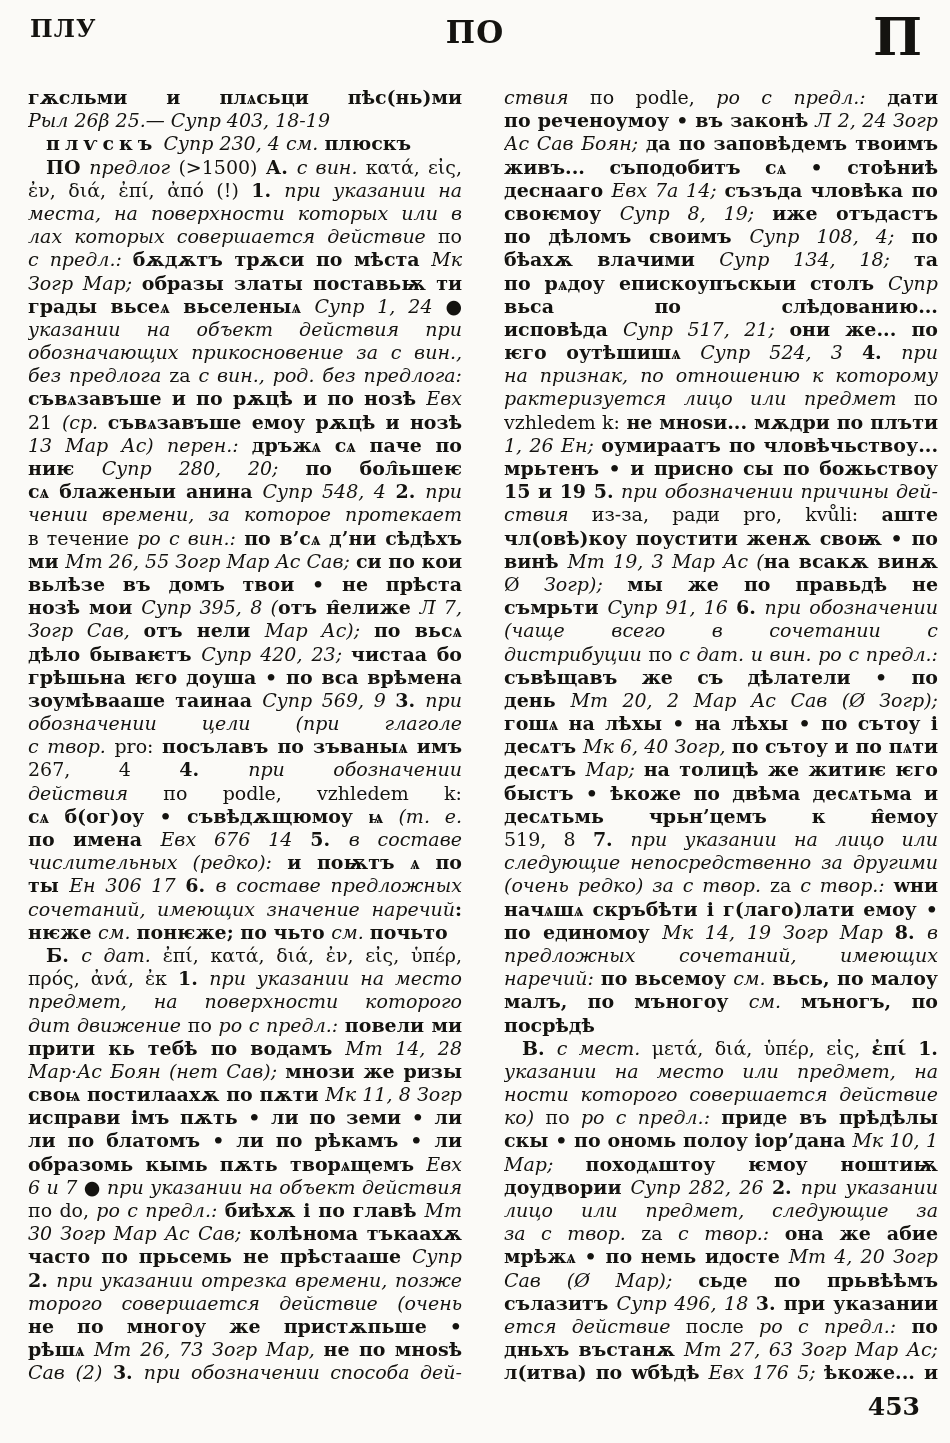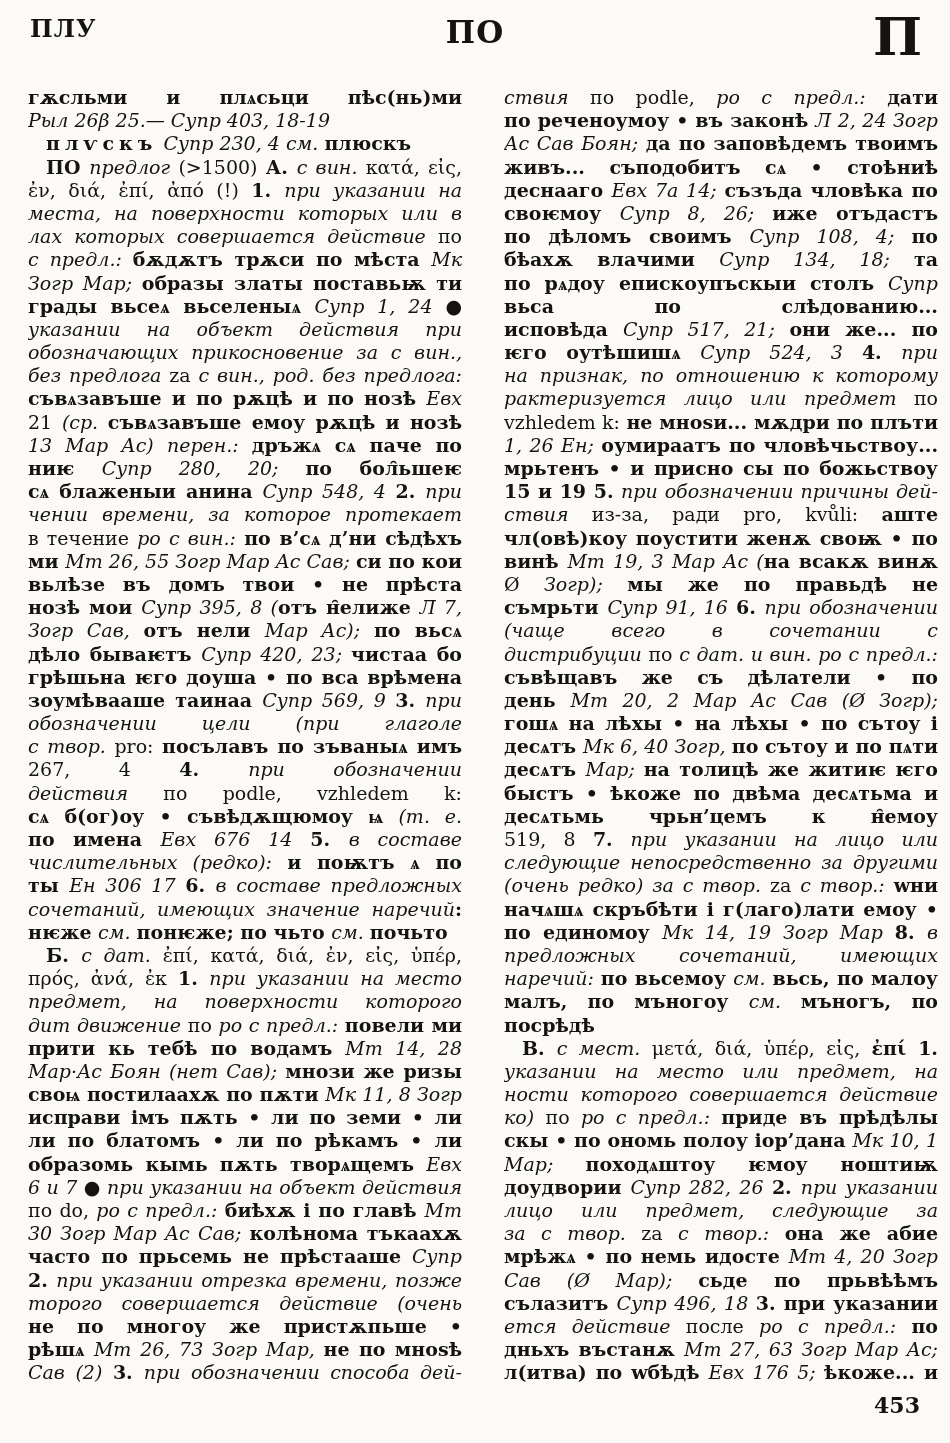--- a/index.html
+++ b/index.html
@@ -43,21 +43,21 @@
   
   .i{font-style:italic;}
   .b{font-weight:bold;font-style:normal;}
   .r{font-style:normal;}
   .bd{font-weight:bold;font-style:normal;}
   .bi{font-weight:bold;}
   .hw{font-weight:bold;letter-spacing:5px;margin-top:28px;}
   
   .page-number{
     position:absolute;right:30px;top:1392px;
-    font-weight:bold;font-size:22px;
+    font-weight:bold;font-size:25px;
   }
 </style>
 </head>
 <body>
 
 <div class="page">
   <div class="runhead-left">ПЛУ</div>
   <div class="runhead-center">ПО</div>
   <div class="runhead-right">П</div>
 
@@ -118,21 +118,21 @@
       <div class="line"><span class="b">не по многоу же пристѫпьше • стоѩштеи</span></div>
       <div class="line"><span class="b">рѣшѧ </span><span class="i">Мт 26, 73 Зогр Мар, </span><span class="b">не по мноѕѣ </span><span class="i">Ас</span></div>
       <div class="line"><span class="i">Сав (2) </span><span class="bd">3. </span><span class="i">при обозначении способа дей-</span></div>
     </div>
   <div class="col col-right" id="col-right">
       <div class="line"><span class="i">ствия </span><span class="r">по podle, </span><span class="i">ро с предл.: </span><span class="b">дати жрътвѫ</span></div>
       <div class="line"><span class="b">по реченоумоу • въ законѣ </span><span class="i">Л 2, 24 Зогр Мар</span></div>
       <div class="line"><span class="i">Ас Сав Боян; </span><span class="b">да по заповѣдемъ твоимъ</span></div>
       <div class="line"><span class="b">живъ... съподобитъ сѧ • стоѣниѣ твоего</span></div>
       <div class="line"><span class="b">деснааго </span><span class="i">Евх 7а 14; </span><span class="b">съзъда чловѣка по образоу</span></div>
-      <div class="line"><span class="b">своѥмоу </span><span class="i">Супр 8, 26; </span><span class="b">иже отъдастъ комоуждо</span></div>
+      <div class="line"><span class="b">своѥмоу </span><span class="i">Супр 8, 19; </span><span class="b">иже отъдастъ комоуждо</span></div>
       <div class="line"><span class="b">по дѣломъ своимъ </span><span class="i">Супр 108, 4; </span><span class="b">по ноужди</span></div>
       <div class="line"><span class="b">бѣахѫ влачими </span><span class="i">Супр 134, 18; </span><span class="b">та прѣѥмл̑ета</span></div>
       <div class="line"><span class="b">по рѧдоу епискоупъскыи столъ </span><span class="i">Супр 187, 22;</span></div>
       <div class="line"><span class="b">вьса по слѣдованию... прѣподобноуоумоу мѫжоу</span></div>
       <div class="line"><span class="b">исповѣда </span><span class="i">Супр 517, 21; </span><span class="b">они же... по силѣ</span></div>
       <div class="line"><span class="b">ѥго оутѣшишѧ </span><span class="i">Супр 524, 3 </span><span class="bd">4. </span><span class="i">при указании</span></div>
       <div class="line"><span class="i">на признак, по отношению к которому ха-</span></div>
       <div class="line"><span class="i">рактеризуется лицо или предмет </span><span class="r">по podle,</span></div>
       <div class="line"><span class="r">vzhledem k: </span><span class="b">не мноѕи... мѫдри по плъти </span><span class="i">1 Кор</span></div>
       <div class="line"><span class="i">1, 26 Ен; </span><span class="b">оумираатъ по чловѣчьствоу... бесь-</span></div>

